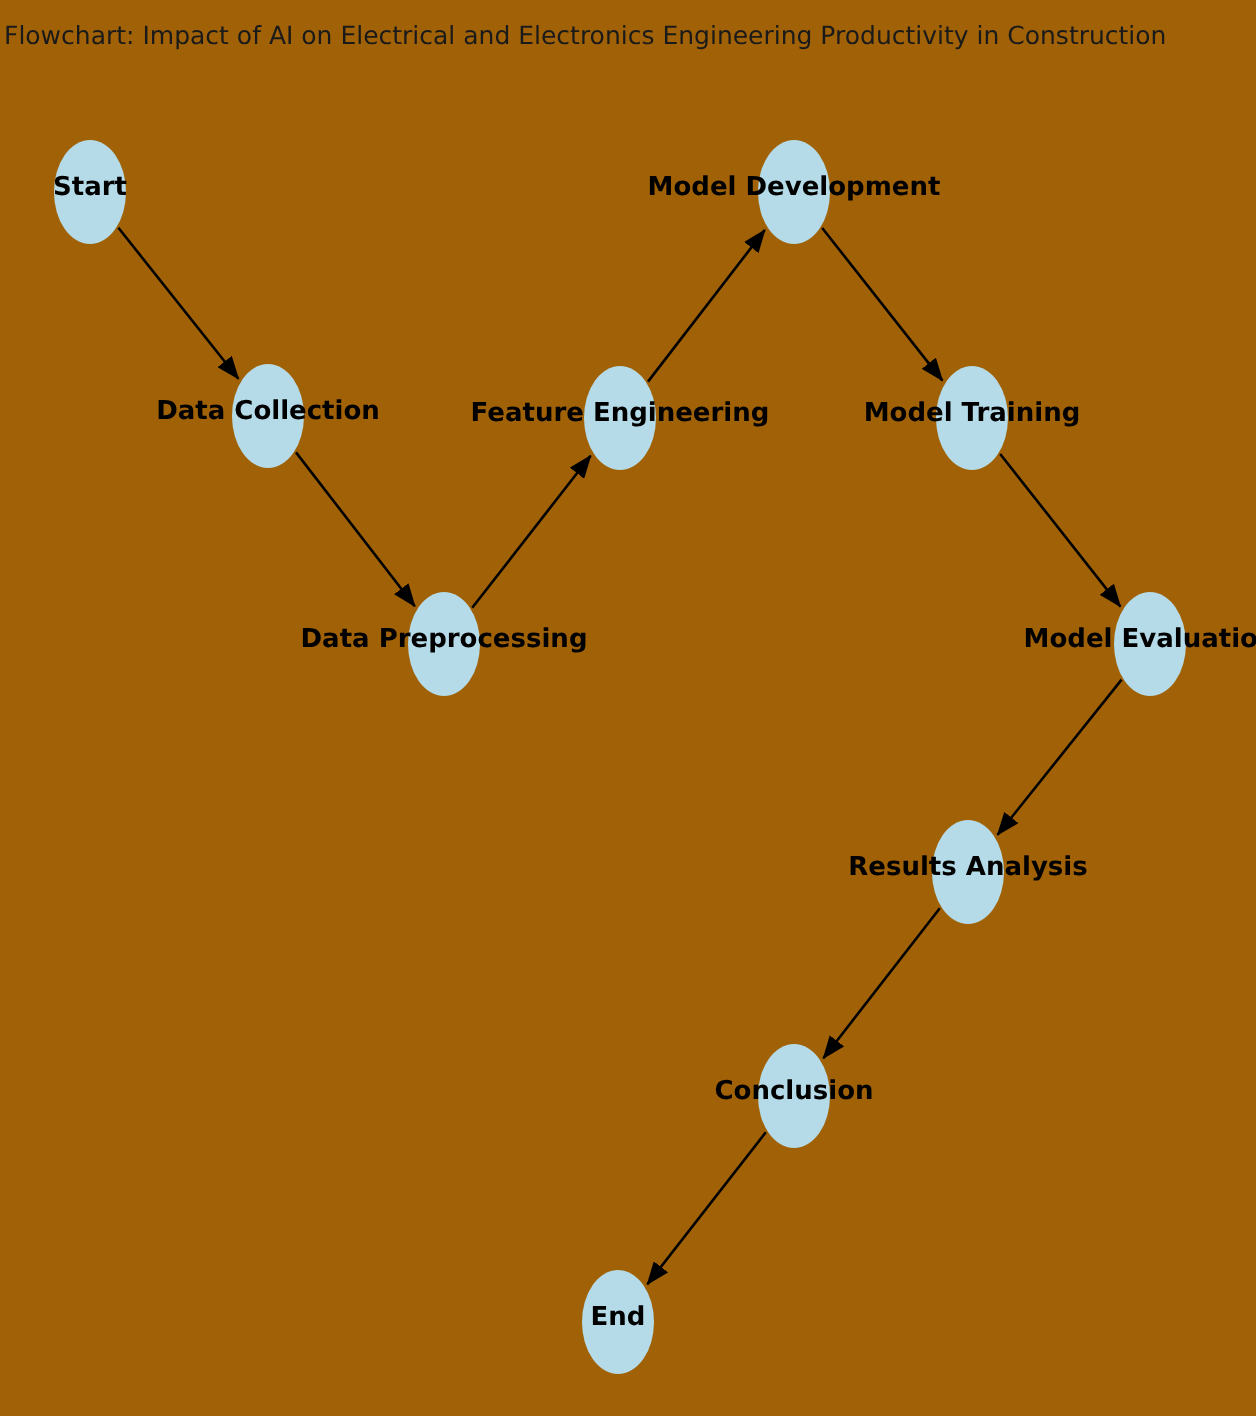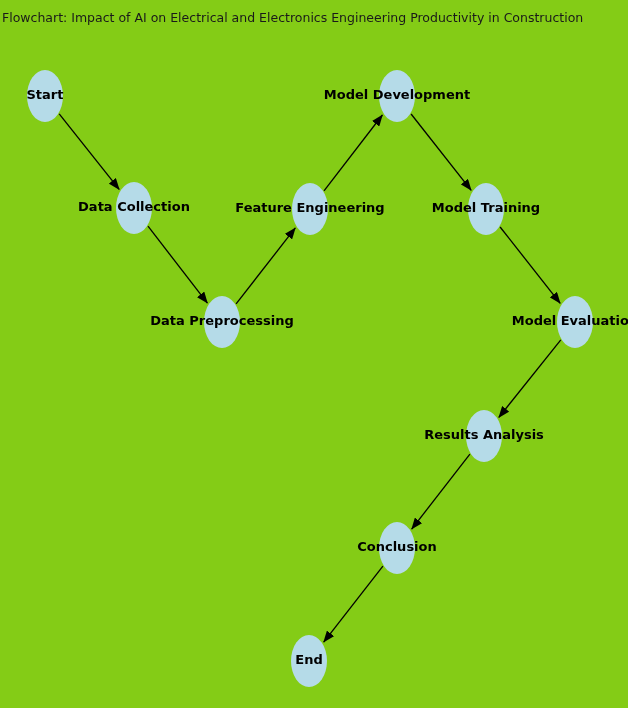--- a/index.html
+++ b/index.html
@@ -5,21 +5,21 @@
   html, body {
     margin: 0;
     padding: 0;
     background: #ffffff;
     font-family: "DejaVu Sans", "Liberation Sans", sans-serif;
   }
   .canvas {
     position: relative;
     width: 628px;
     height: 708px;
-    background: #84cc16;
+    background: #a16207;
     overflow: hidden;
   }
   .chart-title {
     position: absolute;
     left: 2px;
     top: 10px;
     font-size: 12.5px;
     font-weight: normal;
     color: #1a1a1a;
     white-space: nowrap;

